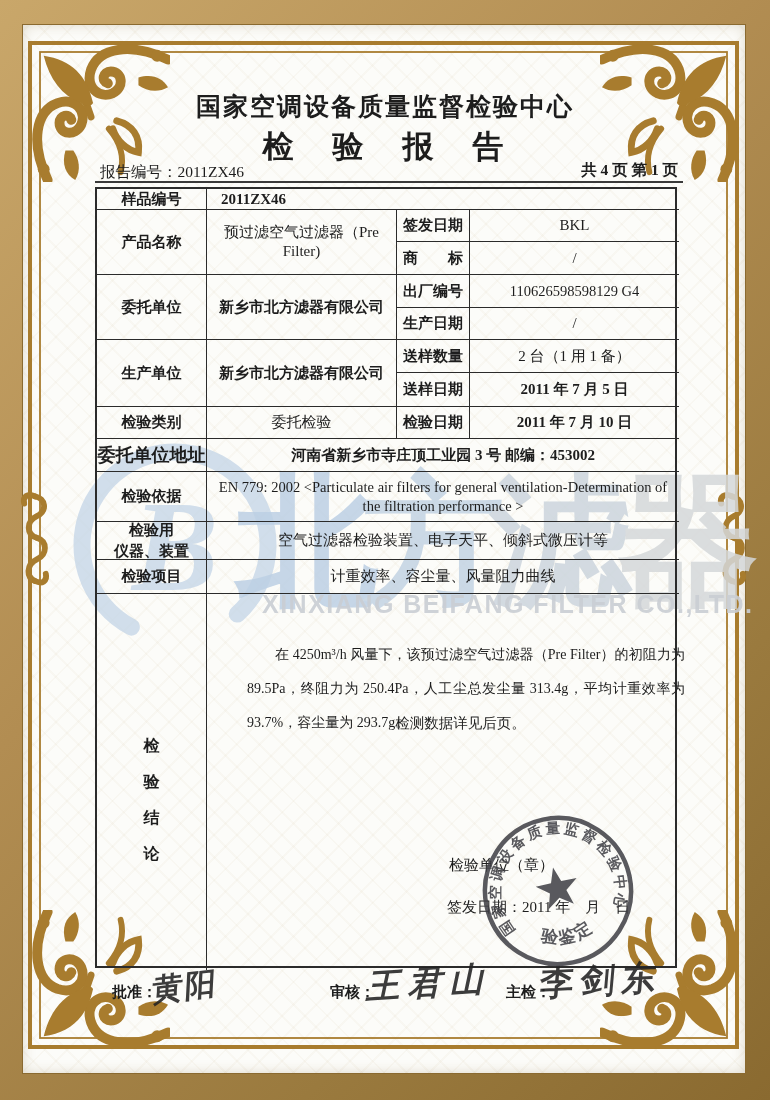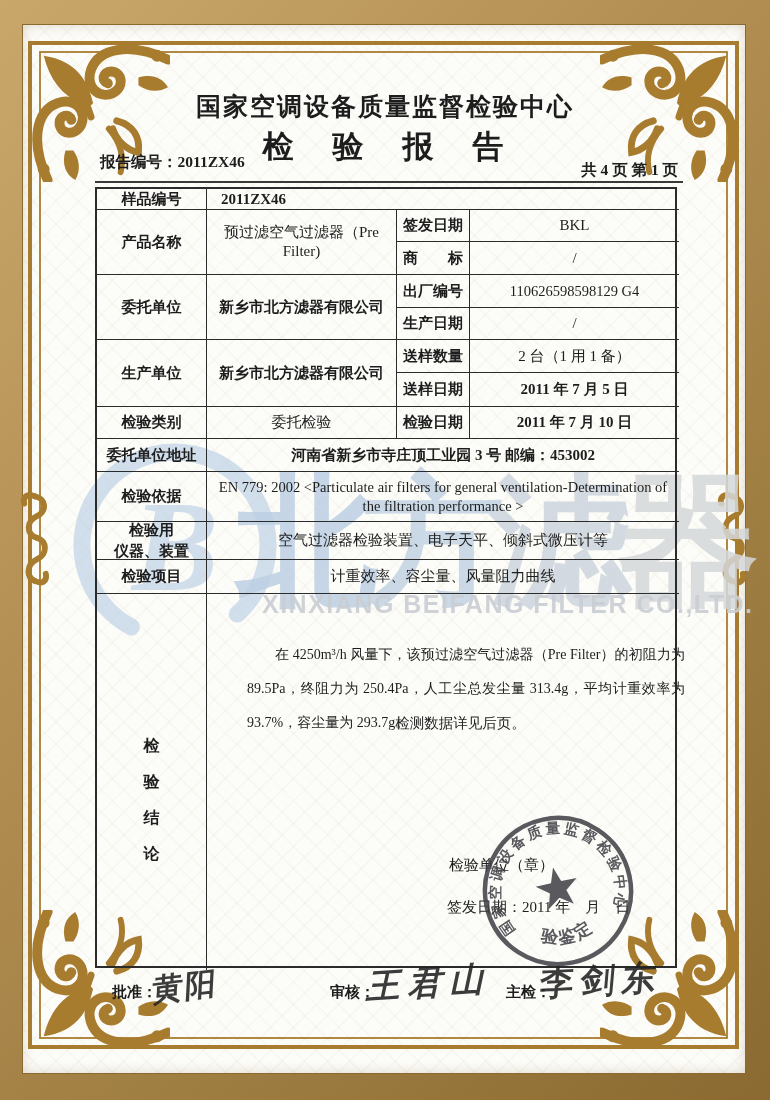--- a/index.html
+++ b/index.html
@@ -11,21 +11,21 @@
            repeating-linear-gradient(45deg,rgba(185,158,105,0.05) 0 2px,transparent 2px 16px),
            repeating-linear-gradient(-45deg,rgba(185,158,105,0.05) 0 2px,transparent 2px 16px),
            #fcfcf9;
          box-shadow:inset 0 0 0 1px #8a6a30, inset 0 0 14px rgba(120,90,40,.25);}
   .layer{position:absolute;inset:0;}
   svg.frame{position:absolute;inset:0;pointer-events:none;}
 
   .t-center{position:absolute;width:100%;text-align:center;font-family:"Liberation Sans","DejaVu Sans",sans-serif;font-weight:700;}
   .org-name{top:90px;font-size:25px;letter-spacing:2px;}
   .report-title{top:126px;font-size:31px;letter-spacing:4px;}
-  .report-no{position:absolute;left:100px;top:152px;font-size:15.5px;font-weight:700;}
+  .report-no{position:absolute;left:100px;top:162px;font-size:15.5px;font-weight:400;}
   .page-info{position:absolute;right:92px;top:160px;font-size:15.5px;font-weight:700;}
   .head-rule{position:absolute;left:95px;top:181px;width:588px;border-top:2px solid #3a3a3a;}
 
   .report-table{position:absolute;left:95px;top:187px;width:582px;height:781px;z-index:2;
     display:grid;grid-template-columns:110px 190px 73px 209px;
     grid-template-rows:21px 32px 33px 33px 32px 33px 34px 32px 33px 50px 38px 34px 376px;
     border:2px solid #2b2b2b;box-sizing:border-box;}
   .c{border-right:1.6px solid #2b2b2b;border-bottom:1.6px solid #2b2b2b;
      display:flex;align-items:center;justify-content:center;text-align:center;
      font-size:15px;line-height:1.25;box-sizing:border-box;}
@@ -161,21 +161,21 @@
       <div class="c bold" style="grid-area:6/3/7/4">送样数量</div>
       <div class="c nr" style="grid-area:6/4/7/5">2 台（1 用 1 备）</div>
       <div class="c bold" style="grid-area:7/3/8/4">送样日期</div>
       <div class="c nr bold" style="grid-area:7/4/8/5">2011 年 7 月 5 日</div>
 
       <div class="c bold" style="grid-area:8/1/9/2">检验类别</div>
       <div class="c" style="grid-area:8/2/9/3">委托检验</div>
       <div class="c bold" style="grid-area:8/3/9/4">检验日期</div>
       <div class="c nr bold" style="grid-area:8/4/9/5">2011 年 7 月 10 日</div>
 
-      <div class="c bold" style="grid-area:9/1/10/2;font-size:15px">委托单位地址</div>
+      <div class="c bold" style="grid-area:9/1/10/2;font-size:18px">委托单位地址</div>
       <div class="c nr bold" style="grid-area:9/2/10/5">河南省新乡市寺庄顶工业园 3 号  邮编：453002</div>
 
       <div class="c bold" style="grid-area:10/1/11/2">检验依据</div>
       <div class="c nr small" style="grid-area:10/2/11/5">EN 779: 2002 &lt;Particulate air filters for general ventilation-Determination of the filtration performance &gt;</div>
 
       <div class="c bold col" style="grid-area:11/1/12/2;gap:2px">
         <span>检验用</span>
         <span>仪器、装置</span>
       </div>
       <div class="c nr" style="grid-area:11/2/12/5">空气过滤器检验装置、电子天平、倾斜式微压计等</div>

